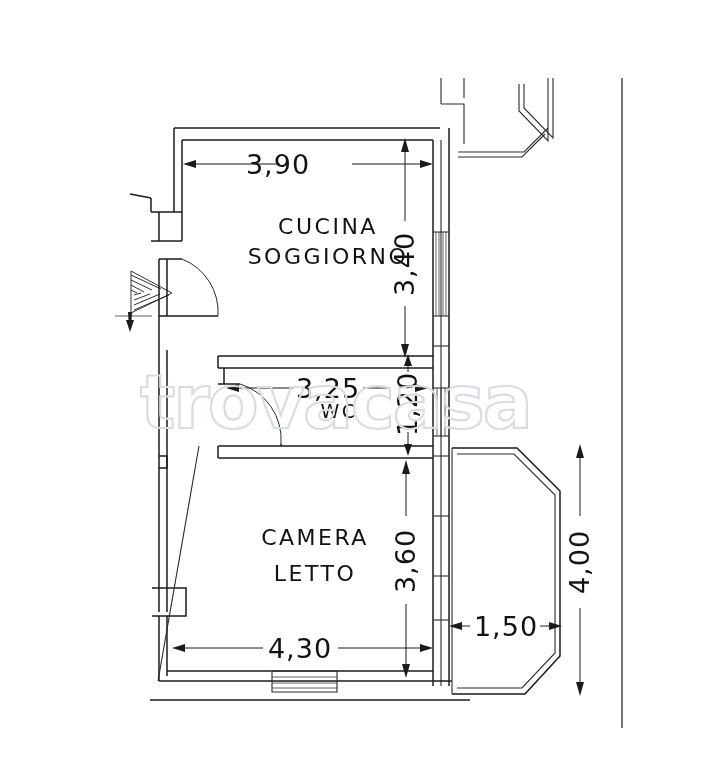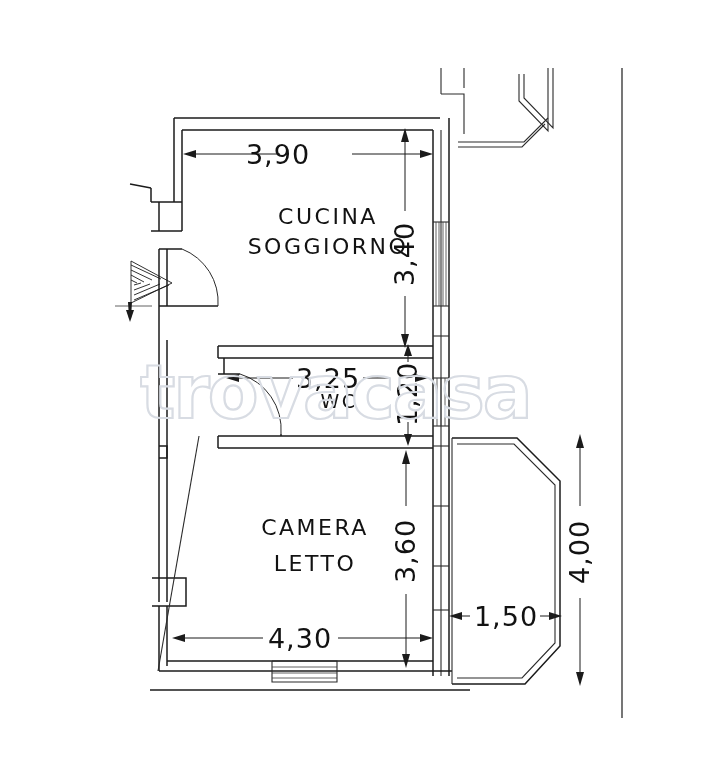--- a/index.html
+++ b/index.html
@@ -10,21 +10,21 @@
   }
   body {
     width: 701px;
     height: 768px;
     position: relative;
     overflow: hidden;
     font-family: "DejaVu Sans", sans-serif;
   }
   #plan-root {
     position: absolute;
-    left: 0; top: 6px;
+    left: 0; top: 16px;
     width: 701px;
     height: 672px;
   }
   svg.plan-svg {
     display: block;
     width: 701px;
     height: 768px;
   }
   .wall { fill: none; stroke: #1b1b1b; stroke-width: 1.5; }
   .wall-thin { fill: none; stroke: #2a2a2a; stroke-width: 1.1; }

